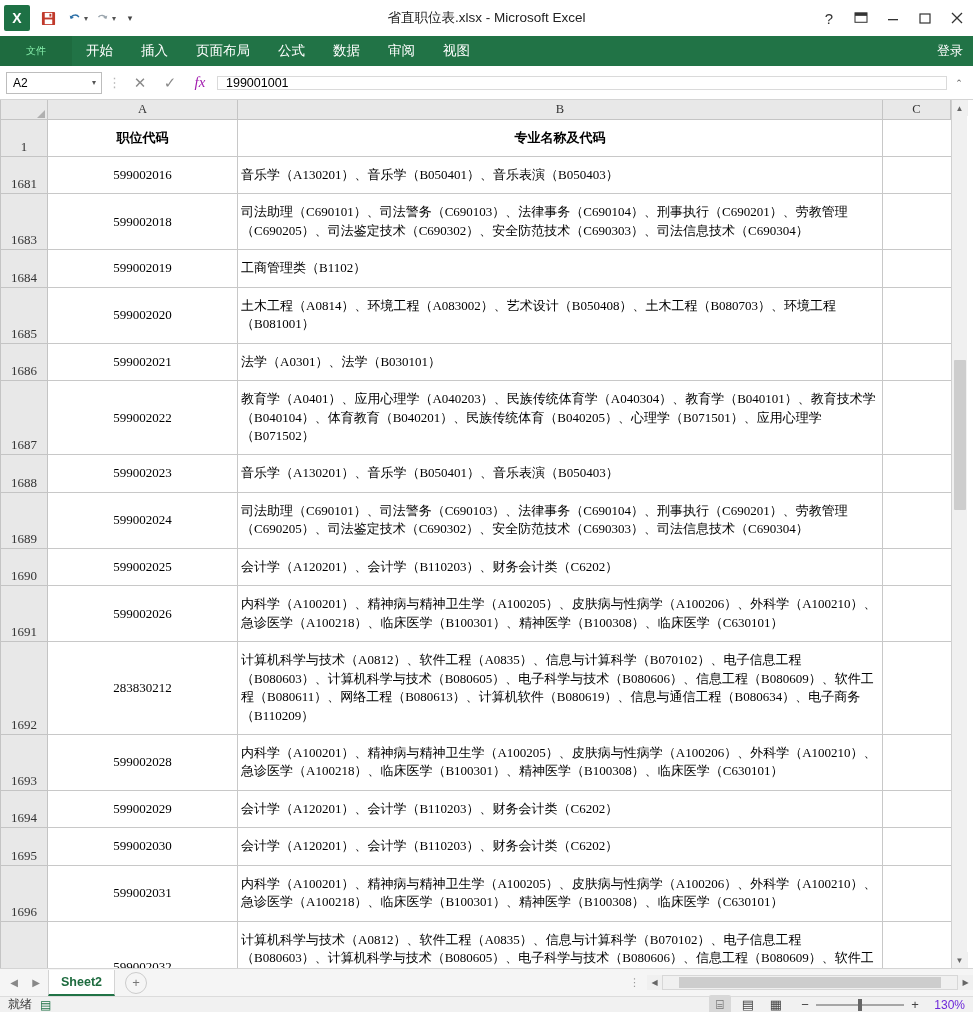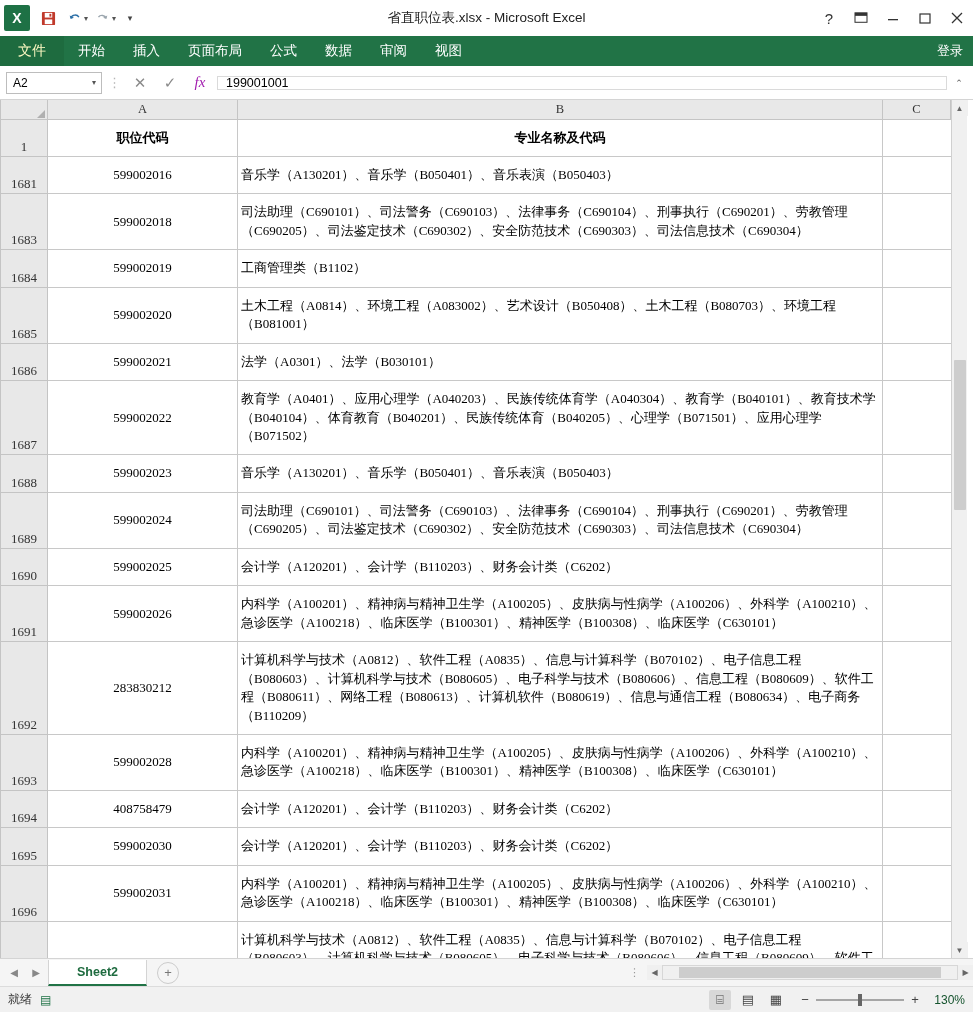--- a/index.html
+++ b/index.html
@@ -63,24 +63,24 @@
 
   
   .ribbon {
     height: 30px;
     background: #217346;
     display: flex; align-items: stretch;
     position: relative;
   }
   .file-tab {
     background: #1e6b3f;
-    color: #fef9c3;
-    font-size: 14px;
-    display: flex; align-items: center;
-    padding: 0 18px;
+    color: #86efac;
+    font-size: 10px;
+    display: flex; align-items: center;
+    padding: 0 26px;
   }
   .rtab {
     color: #ffffff;
     font-size: 13.5px;
     display: flex; align-items: center;
     padding: 0 14px;
   }
   .signin {
     margin-left: auto;
     color: #ffffff; font-size: 13px;
@@ -239,21 +239,21 @@
     padding-left: 4px;
     gap: 2px;
   }
   .nav-btn {
     width: 20px; height: 20px;
     display: flex; align-items: center; justify-content: center;
     color: #888; font-size: 10px;
   }
   .sheet-tab {
     height: 26px;
-    padding: 0 28px;
+    padding: 0 12px;
     display: flex; align-items: center;
     font-size: 12.5px; color: #1e6b3f;
     font-weight: bold;
     background: #ffffff;
     border: 1px solid #d4d4d4;
     border-bottom: 2px solid #217346;
     border-top: none;
   }
   .add-sheet {
     width: 22px; height: 22px;
@@ -284,21 +284,21 @@
     display: flex; align-items: center; justify-content: center;
     font-size: 8px; color: #666;
     z-index: 2;
   }
   .dots {
     color: #999; font-size: 11px; padding: 0 6px; letter-spacing: 1px;
   }
 
   
   .statusbar {
-    height: 26px;
+    height: 16px;
     background: #f1f1f1;
     border-top: 1px solid #dcdcdc;
     display: flex; align-items: center;
     padding: 0 8px;
     font-size: 12px; color: #333;
     gap: 8px;
   }
   .status-text { font-size: 12px; color: #333; }
   .status-icon { font-size: 12px; color: #1e7145; }
   .status-right {
@@ -321,21 +321,21 @@
     position: relative;
   }
   .zs-thumb {
     position: absolute; left: 42px; top: -5px;
     width: 4px; height: 12px; background: #666;
   }
   .zs-mid {
     position: absolute; left: 42px; top: -3px;
     width: 1px; height: 8px; background: #999;
   }
-  .zoom-label { font-size: 12px; color: #14532d; min-width: 38px; text-align: right; }
+  .zoom-label { font-size: 12px; color: #6d28d9; min-width: 38px; text-align: right; }
 </style>
 </head>
 <body>
 
 <div id="app">
 
   <div class="titlebar">
     <div class="qat">
       <div class="xl-logo">X</div>
       <div class="qat-btn save">
@@ -510,21 +510,21 @@
             <td class="cellC"></td>
           </tr>
           <tr>
             <td class="rowhdr">1693</td>
             <td class="cellA">599002028</td>
             <td class="cellB">内科学（A100201）、精神病与精神卫生学（A100205）、皮肤病与性病学（A100206）、外科学（A100210）、急诊医学（A100218）、临床医学（B100301）、精神医学（B100308）、临床医学（C630101）</td>
             <td class="cellC"></td>
           </tr>
           <tr>
             <td class="rowhdr">1694</td>
-            <td class="cellA">408758479</td>
+            <td class="cellA">599002029</td>
             <td class="cellB">会计学（A120201）、会计学（B110203）、财务会计类（C6202）</td>
             <td class="cellC"></td>
           </tr>
           <tr>
             <td class="rowhdr">1695</td>
             <td class="cellA">599002030</td>
             <td class="cellB">会计学（A120201）、会计学（B110203）、财务会计类（C6202）</td>
             <td class="cellC"></td>
           </tr>
           <tr>

